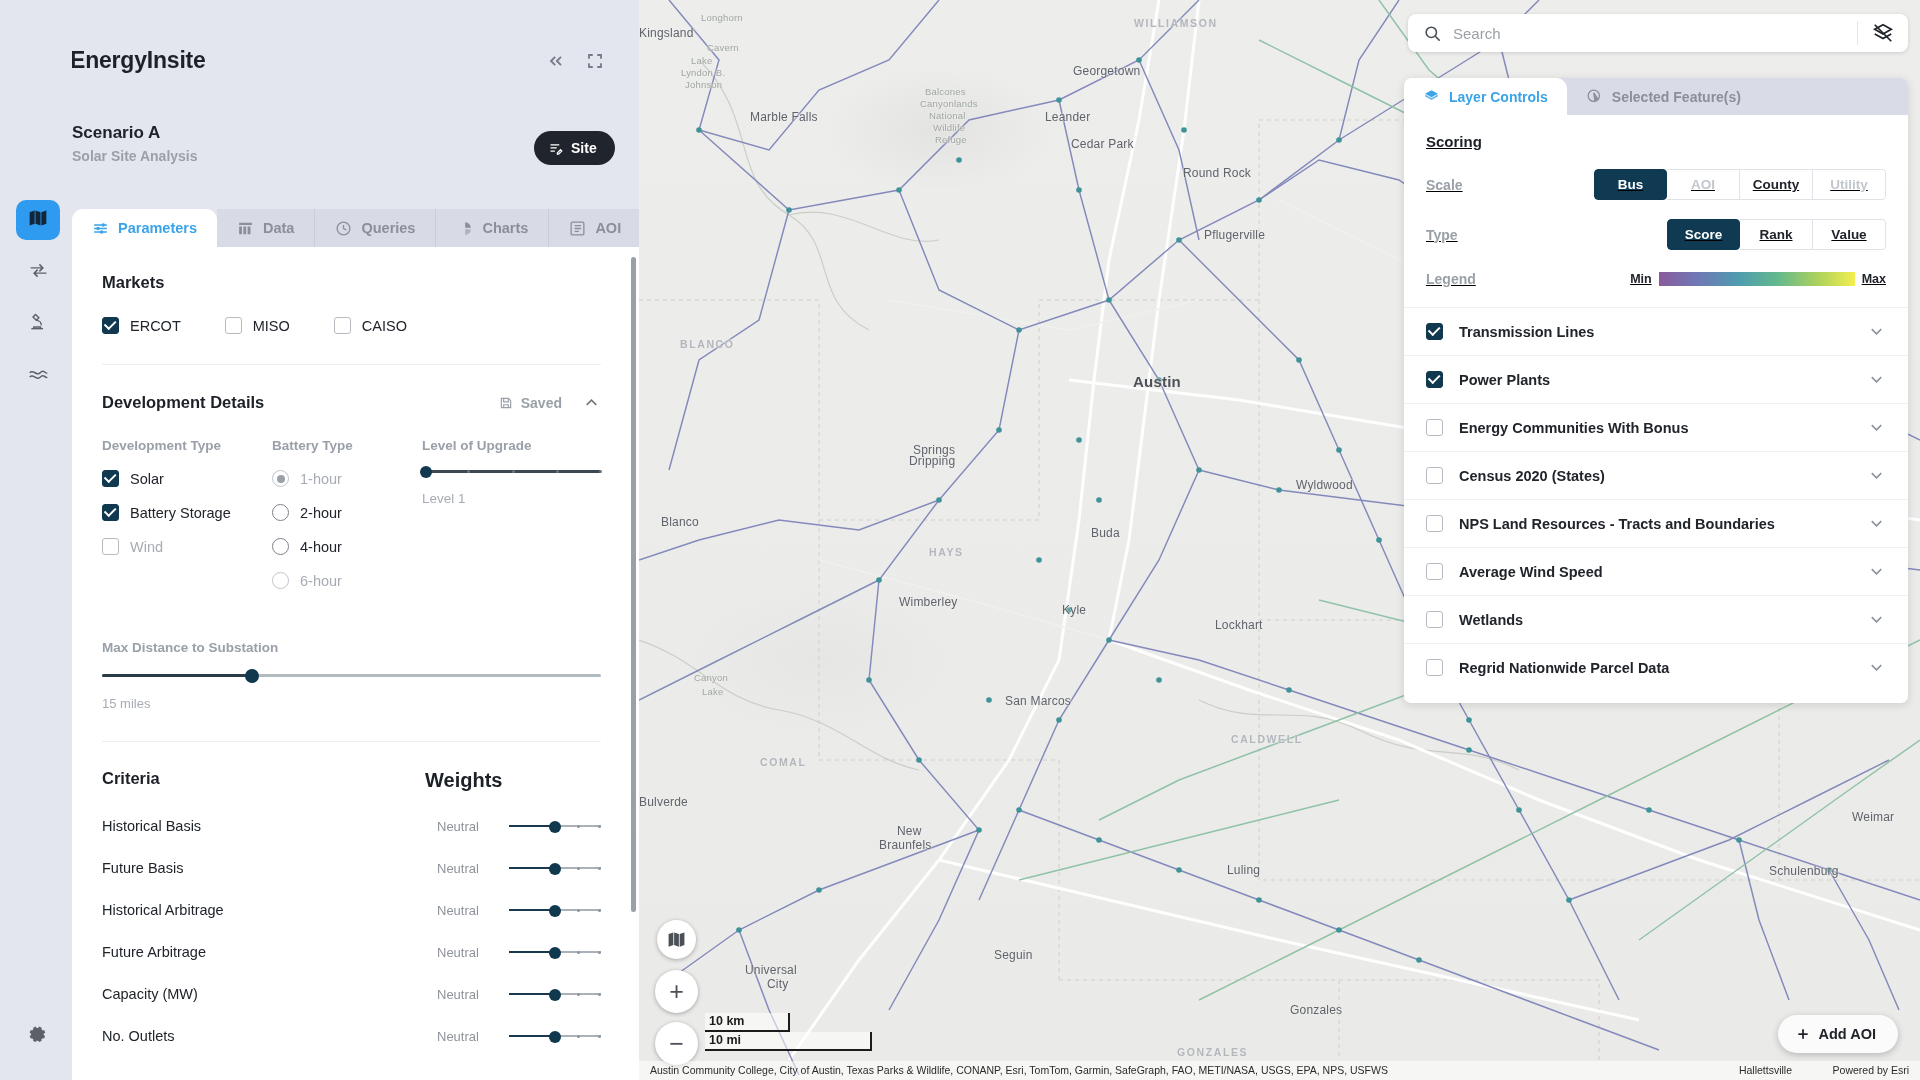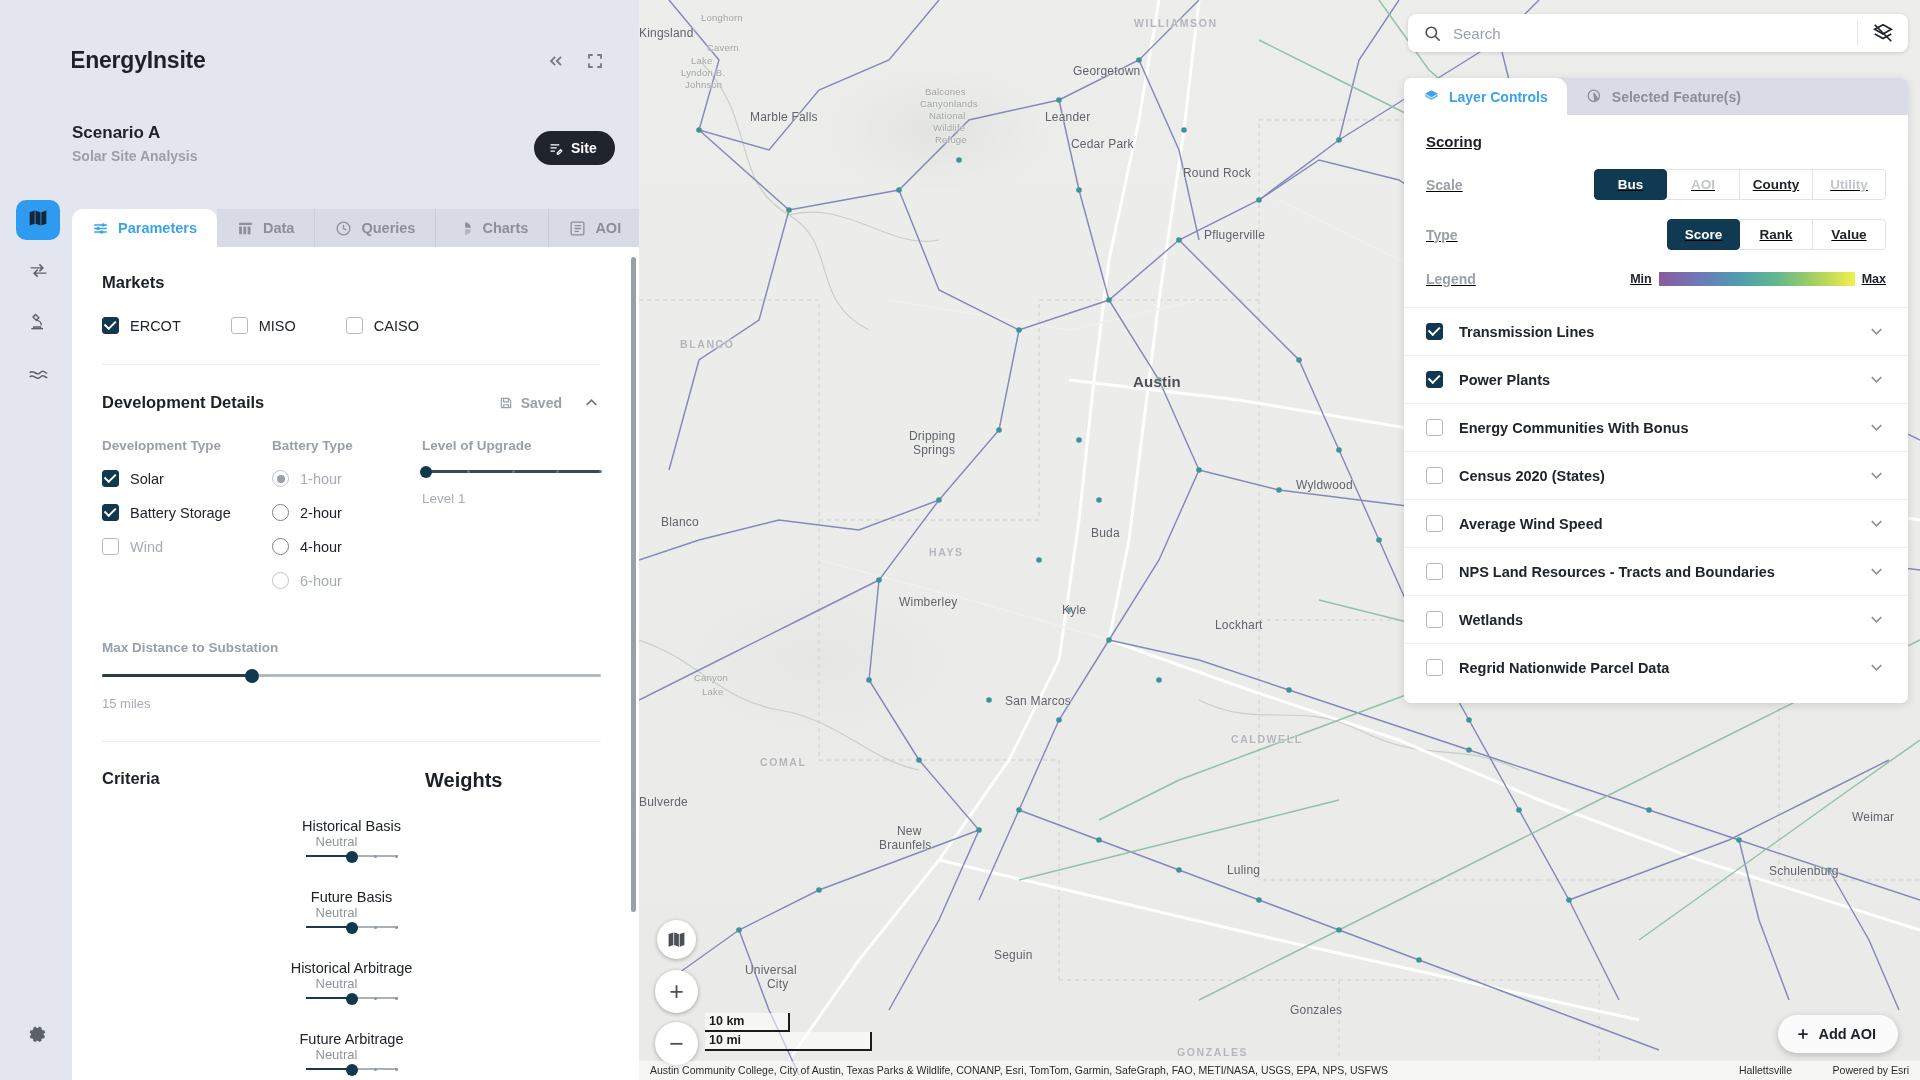--- a/index.html
+++ b/index.html
@@ -153,21 +153,21 @@
   }
   .pscroll { position: absolute; inset: 0 8px 0 0; padding: 26px 30px 0 30px; }
   .sbar {
     position: absolute; right: 3px; top: 10px; width: 5px; height: 655px;
     background: #9aa0a8; border-radius: 3px; cursor: pointer;
   }
 
   .sec-title { font-size: 16.5px; font-weight: 700; color: #1c2027; }
   .hr { height: 1px; background: #eceef1; margin: 30px 0 0 0; }
 
-  .cbrow { display: flex; align-items: center; gap: 12px; margin-top: 25px; }
+  .cbrow { display: flex; align-items: center; gap: 6px; margin-top: 25px; }
   .cb-item { display: flex; align-items: center; gap: 11px; margin-right: 38px; cursor: pointer; }
   .cbox {
     width: 17px; height: 17px; border-radius: 3px; border: 1.6px solid #b6bbc2;
     background: #fff; display: flex; align-items: center; justify-content: center;
     flex: none;
   }
   .cbox.on { background: #10384f; border-color: #10384f; }
   .cbox.on::after {
     content: ""; width: 9px; height: 5px; border-left: 2px solid #fff;
     border-bottom: 2px solid #fff; transform: rotate(-45deg) translate(1px,-1.5px);
@@ -213,21 +213,21 @@
   .mds-track .fill { position: absolute; left: 0; top: 0; height: 3px; width: 30%; background: #2b3c49; border-radius: 2px; }
   .mds-track .knob {
     position: absolute; left: calc(30% - 7px); top: -5.5px; width: 14px; height: 14px;
     border-radius: 50%; background: #10384f;
   }
   .mds-value { margin-top: 19px; font-size: 13px; color: #a7acb4; }
 
   .crit-head { display: flex; margin-top: 27px; }
   .crit-head .c1 { flex: 1; font-size: 16.5px; font-weight: 700; color: #1c2027; }
   .crit-head .c2 { width: 176px; font-size: 20px; font-weight: 700; color: #1c2027; }
-  .crit-row { display: flex; align-items: center; margin-top: 26px; flex-direction: column; }
+  .crit-row { display: flex; align-items: center; margin-top: 26px; }
   .crit-row .name { flex: 1; font-size: 14.5px; color: #20242b; }
   .crit-row .wval { width: 72px; font-size: 13px; color: #8e939b; }
   .wslider { position: relative; width: 92px; height: 14px; }
   .wslider .bar { position: absolute; top: 6px; left: 0; width: 92px; height: 2px; background: #aab1b8; }
   .wslider .barfill { position: absolute; top: 6px; left: 0; width: 46px; height: 2px; background: #18394d; }
   .wslider .t { position: absolute; top: 5.5px; width: 3px; height: 3px; border-radius: 50%; background: #8e959c; }
   .wslider .k { position: absolute; top: 1.5px; left: 40px; width: 12px; height: 12px; border-radius: 50%; background: #10384f; }
 
   
   .searchbar {
@@ -450,21 +450,21 @@
         <div class="map-label park" style="left: 281px; top: 98px;">Canyonlands</div>
         <div class="map-label park" style="left: 290px; top: 110px;">National</div>
         <div class="map-label park" style="left: 294px; top: 122px;">Wildlife</div>
         <div class="map-label park" style="left: 296px; top: 134px;">Refuge</div>
         <div class="map-label city" style="left: 406px; top: 110px;">Leander</div>
         <div class="map-label city" style="left: 432px; top: 137px;">Cedar Park</div>
         <div class="map-label city" style="left: 544px; top: 166px;">Round Rock</div>
         <div class="map-label city" style="left: 565px; top: 228px;">Pflugerville</div>
         <div class="map-label county" style="left: 41px; top: 338px;">BLANCO</div>
         <div class="map-label big" style="left: 494px; top: 373px;">Austin</div>
-        <div class="map-label city" style="left: 270px; top: 429px;">Dripping</div>
+        <div class="map-label city" style="left: 270px; top: 454px;">Dripping</div>
         <div class="map-label city" style="left: 274px; top: 443px;">Springs</div>
         <div class="map-label city" style="left: 657px; top: 478px;">Wyldwood</div>
         <div class="map-label city" style="left: 22px; top: 515px;">Blanco</div>
         <div class="map-label city" style="left: 452px; top: 526px;">Buda</div>
         <div class="map-label county" style="left: 290px; top: 546px;">HAYS</div>
         <div class="map-label city" style="left: 260px; top: 595px;">Wimberley</div>
         <div class="map-label city" style="left: 423px; top: 603px;">Kyle</div>
         <div class="map-label park" style="left: 55px; top: 672px;">Canyon</div>
         <div class="map-label park" style="left: 63px; top: 686px;">Lake</div>
         <div class="map-label city" style="left: 366px; top: 694px;">San Marcos</div>
@@ -917,30 +917,30 @@
           <span class="cbox"></span>
           <span class="lname">Census 2020 (States)</span>
           <span class="chev">
             <svg width="19" height="19" viewBox="0 0 24 24" fill="none" stroke="currentColor" stroke-width="1.9">
               <path d="M6 9l6 6 6-6"></path>
             </svg>
           </span>
         </div>
         <div class="layer-row">
           <span class="cbox"></span>
-          <span class="lname">Average Wind Speed</span>
+          <span class="lname">NPS Land Resources - Tracts and Boundaries</span>
           <span class="chev">
             <svg width="19" height="19" viewBox="0 0 24 24" fill="none" stroke="currentColor" stroke-width="1.9">
               <path d="M6 9l6 6 6-6"></path>
             </svg>
           </span>
         </div>
         <div class="layer-row">
           <span class="cbox"></span>
-          <span class="lname">NPS Land Resources - Tracts and Boundaries</span>
+          <span class="lname">Average Wind Speed</span>
           <span class="chev">
             <svg width="19" height="19" viewBox="0 0 24 24" fill="none" stroke="currentColor" stroke-width="1.9">
               <path d="M6 9l6 6 6-6"></path>
             </svg>
           </span>
         </div>
         <div class="layer-row">
           <span class="cbox"></span>
           <span class="lname">Wetlands</span>
           <span class="chev">

